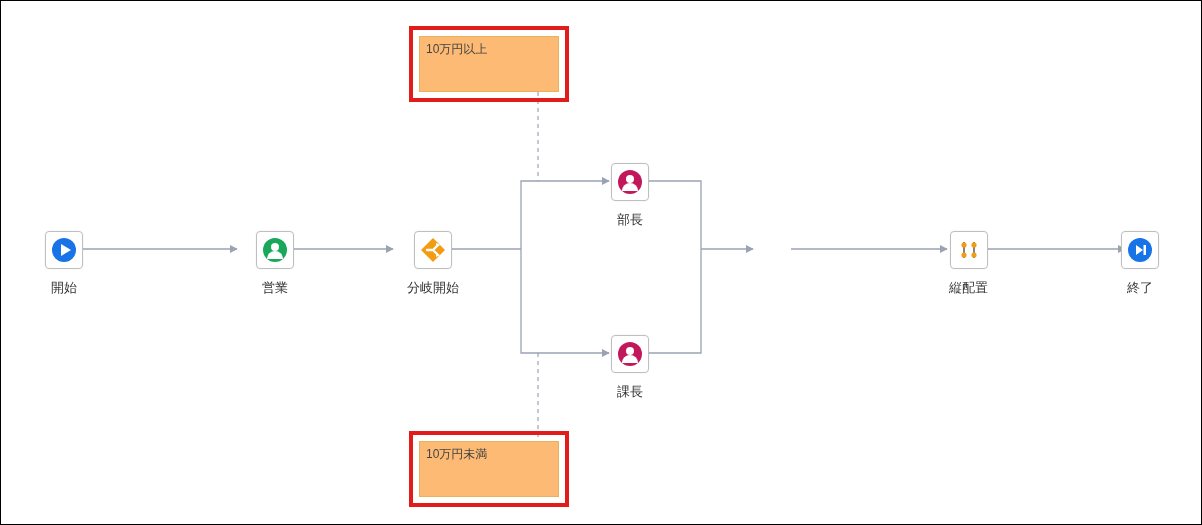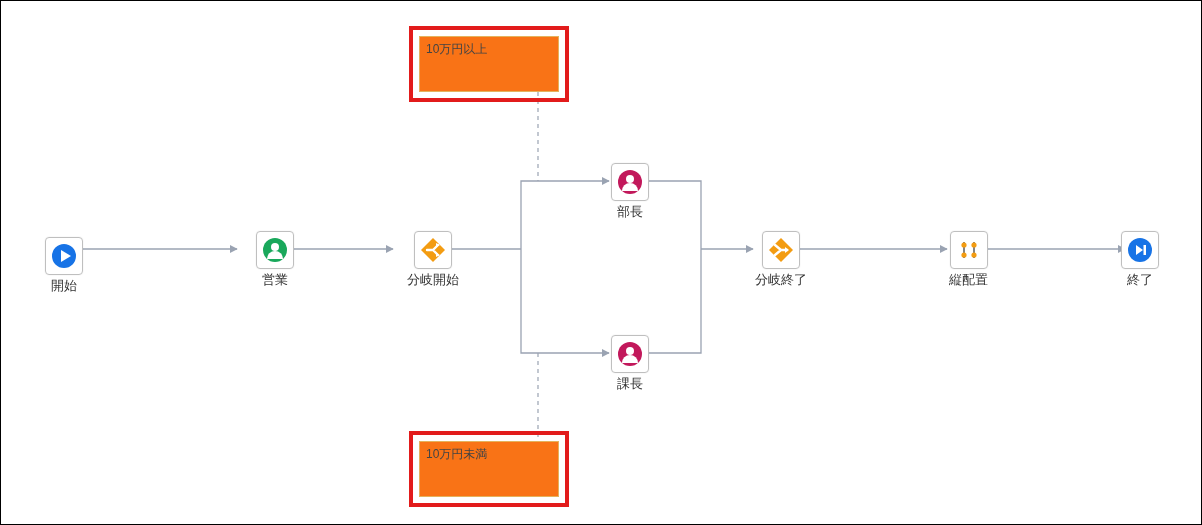--- a/index.html
+++ b/index.html
@@ -16,41 +16,41 @@
     position:absolute;
     left:0; top:0;
     width:1202px; height:525px;
     pointer-events:none;
   }
   .node {
     position:absolute;
     display:flex;
     flex-direction:column;
     align-items:center;
-    gap:2px;
+    gap:10px;
     font-size:13px;
     color:#333;
   }
   .icon-box {
     width:36px;
     height:36px;
     border:1px solid #bfbfbf;
     border-radius:4px;
     background:#fff;
     display:flex;
     align-items:center;
     justify-content:center;
     box-shadow:0 0 0 1px rgba(0,0,0,0.02);
   }
   .node-label { white-space:nowrap; }
   .condition-note {
     position:absolute;
     width:140px;
     height:56px;
-    background:#f97316;
+    background:#fdba74;
     border:1px solid #e5b25d;
     box-sizing:border-box;
     padding:4px 6px;
     font-size:12px;
     color:#444;
   }
   .highlight-frame {
     position:absolute;
     width:160px;
     height:76px;
@@ -89,21 +89,21 @@
     <line x1="700" y1="248" x2="752" y2="248" stroke="#9aa3b2" stroke-width="1.3" marker-end="url(#arrow)"></line>
 
     <line x1="790" y1="248" x2="946" y2="248" stroke="#9aa3b2" stroke-width="1.3" marker-end="url(#arrow)"></line>
 
     <line x1="984" y1="248" x2="1124" y2="248" stroke="#9aa3b2" stroke-width="1.3" marker-end="url(#arrow)"></line>
 
     <line x1="537" y1="91" x2="537" y2="180" stroke="#9aa3b2" stroke-width="1.2" stroke-dasharray="4,4"></line>
     <line x1="537" y1="352" x2="537" y2="440" stroke="#9aa3b2" stroke-width="1.2" stroke-dasharray="4,4"></line>
   </svg>
 
-  <div class="node" style="left:44px; top:236px;">
+  <div class="node" style="left:44px; top:230px;">
     <div class="icon-box">
       <svg class="ic" viewBox="0 0 28 28">
           <circle cx="14" cy="14" r="12" fill="#1773e6"></circle>
           <path d="M11 8 L21 14 L11 20 Z" fill="#fff"></path>
         </svg>
     </div>
     <span class="node-label">開始</span>
   </div>
 
   <div class="node" style="left:255px; top:230px;">
@@ -144,30 +144,20 @@
     <div class="icon-box">
       <svg class="ic" viewBox="0 0 28 28">
           <circle cx="14" cy="14" r="12" fill="#c2185b"></circle>
           <circle cx="14" cy="11" r="4" fill="#fff"></circle>
           <path d="M6 23 A8 8 0 0 1 22 23 Z" fill="#fff"></path>
         </svg>
     </div>
     <span class="node-label">課長</span>
   </div>
 
-  <div class="node" style="left:754px; top:230px;">
-    <div class="icon-box">
-      <svg class="ic" viewBox="0 0 28 28">
-        <path d="M14 2 L26 14 L14 26 L2 14 Z" fill="#f39c12"></path>
-        <path d="M8 9 L14 14 M8 19 L14 14 M14 14 L20 14" stroke="#fff" stroke-width="2.4" fill="none" stroke-linecap="round"></path>
-        <path d="M18 11 L22 14 L18 17 Z" fill="#fff"></path>
-      </svg>
-    </div>
-    <span class="node-label">分岐終了</span>
-  </div>
 
   <div class="node" style="left:948px; top:230px;text-align:right;">
     <div class="icon-box">
       <svg class="ic" viewBox="0 0 28 28">
         <line x1="9" y1="6" x2="9" y2="22" stroke="#666" stroke-width="1.6"></line>
         <line x1="19" y1="6" x2="19" y2="22" stroke="#666" stroke-width="1.6"></line>
         <circle cx="9" cy="9" r="2.6" fill="#f39c12"></circle>
         <circle cx="19" cy="9" r="2.6" fill="#f39c12"></circle>
         <circle cx="9" cy="19" r="2.6" fill="#f39c12"></circle>
         <circle cx="19" cy="19" r="2.6" fill="#f39c12"></circle>

